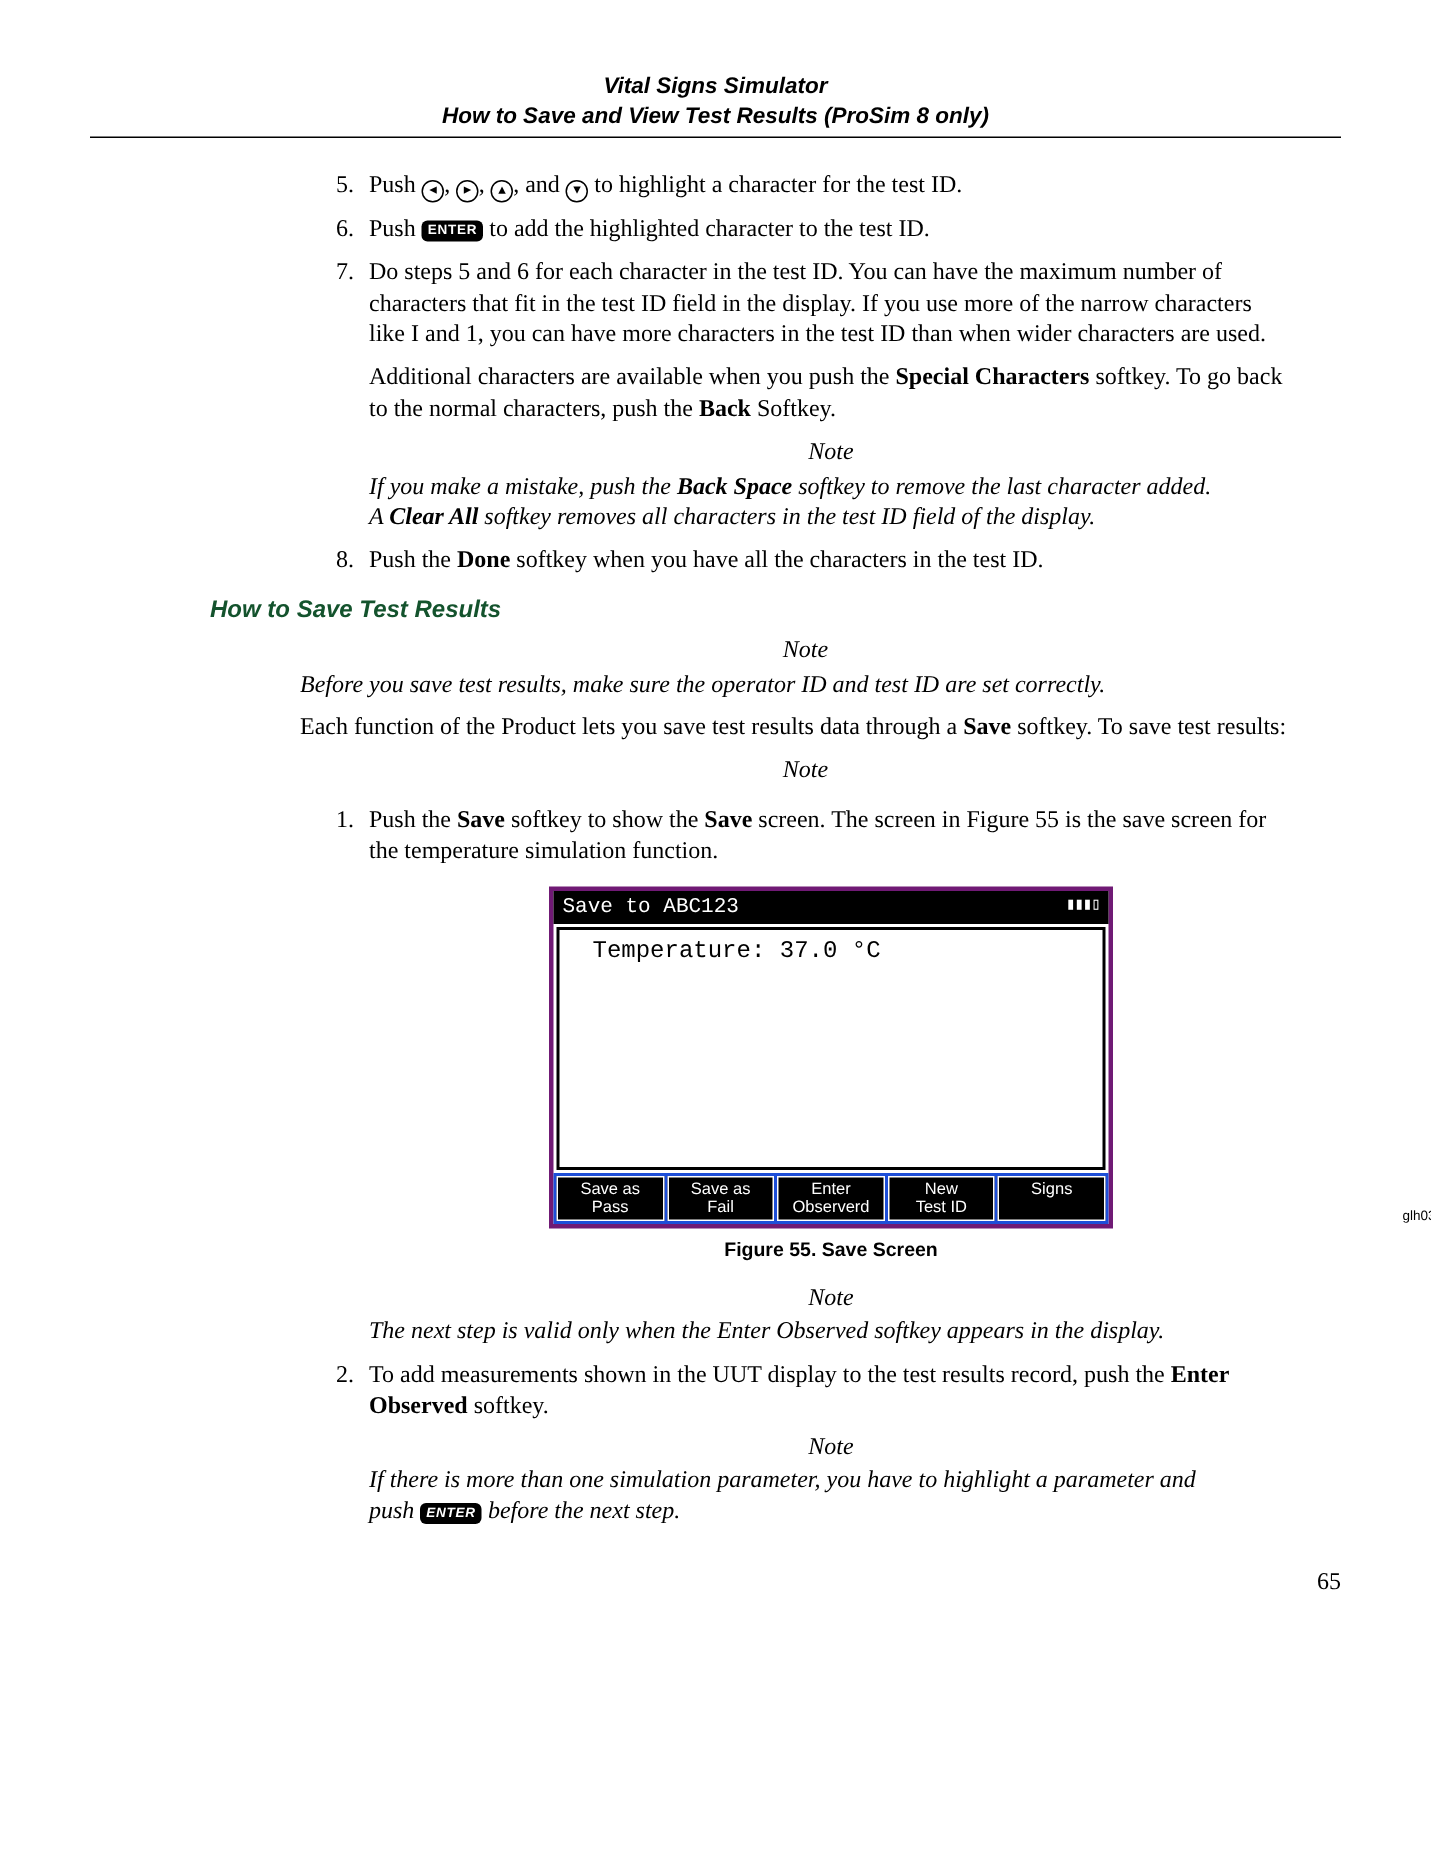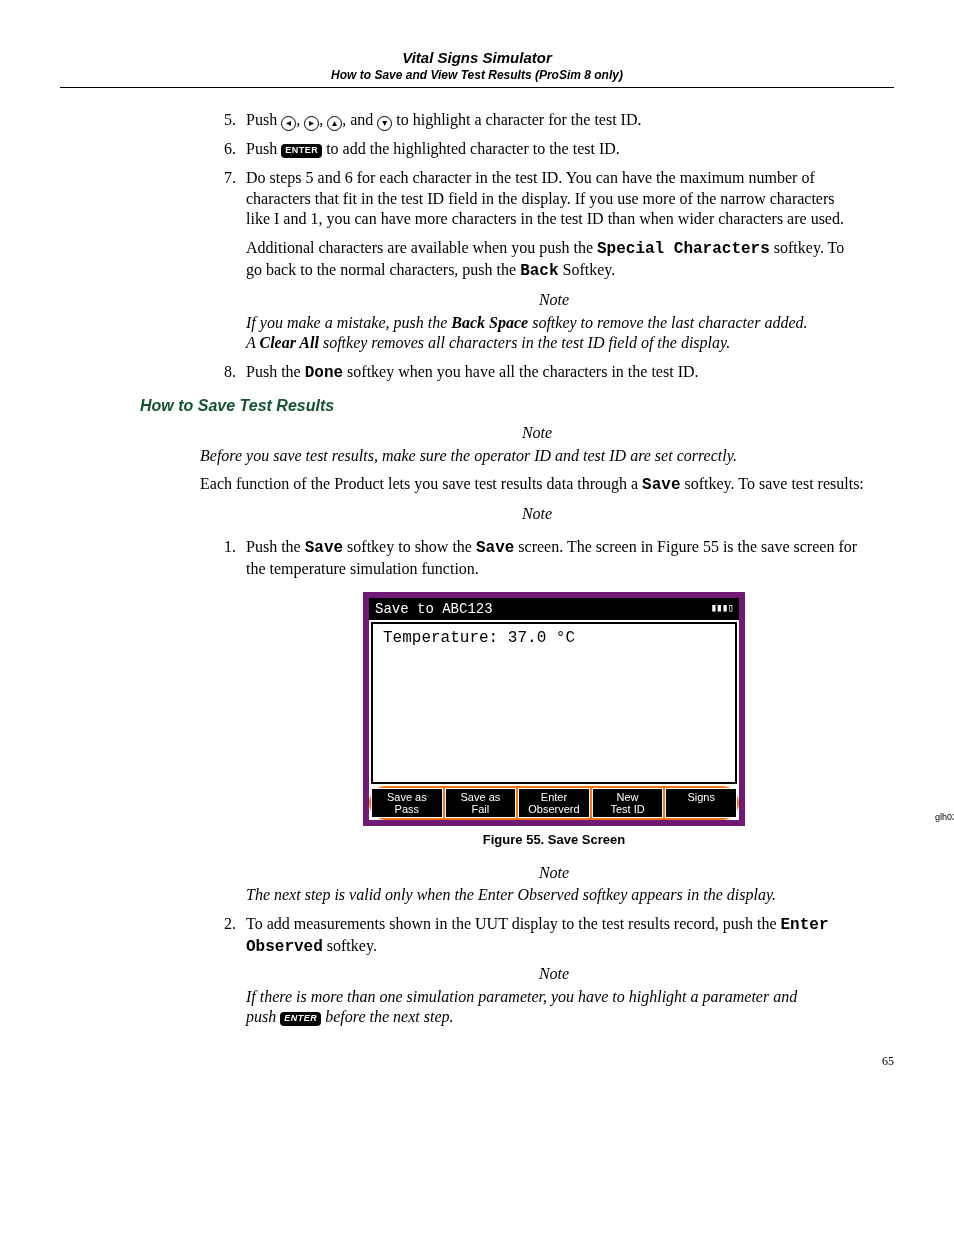--- a/index.html
+++ b/index.html
@@ -14,30 +14,30 @@
     line-height: 1.3;
   }
   .header {
     text-align: center;
     font-family: Arial, Helvetica, sans-serif;
     font-weight: bold;
     font-style: italic;
     font-size: 15px;
     margin-bottom: 2px;
   }
-  .header-sub { font-size: 12px; }
+  .header-sub { font-size: 15px; }
   hr.toprule {
     border: none;
     border-top: 1.5px solid #000;
     margin: 4px 0 22px 0;
   }
   .content { margin-left: 140px; margin-right: 20px; }
   ol.steps { margin: 12px; padding-left: 28px; }
   ol.steps > li { margin-bottom: 8px; padding-left: 6px; }
-  .sans-bold { font-family: Liberation Mono, monospace; font-weight: bold; text-align: center; }
+  .sans-bold { font-family: Liberation Serif, serif; font-weight: bold; text-align: center; }
   .sans-bold-it { font-family: Liberation Serif, serif; font-weight: bold; font-style: italic; }
   .enter-key {
     display: inline-block;
     background: #000;
     color: #fff;
     font-family: Arial, Helvetica, sans-serif;
     font-weight: bold;
     font-size: 9px;
     padding: 1px 4px;
     border-radius: 4px;
@@ -70,49 +70,48 @@
     font-style: italic;
     color: #14532d;
     margin: 8px 0 6px -60px;
     font-size: 16px;
   }
   .para { margin: 0 0 8px 0; }
   .screen-wrap { text-align: center; margin: 12px 0 2px 0; position: relative; }
   .screen {
     display: inline-block;
     width: 370px;
-    border: 6px solid #701a75;
+    border: 3px solid #701a75;
     text-align: left;
     font-family: "Courier New", monospace;
     font-size: 14px;
     vertical-align: top;
   }
   .screen-title {
     background: #000; color: #fff;
     padding: 2px 6px;
     font-size: 14px;
     position: relative;
   }
   .batt {
     position: absolute; right: 6px; top: 3px;
     font-size: 11px; letter-spacing: -1px;
   }
   .screen-body {
     border: 2px solid #000;
     margin: 2px;
     height: 150px;
-    padding: 4px 10px;
+    padding: 4px 22px;
     font-size: 16px;
   }
   .softkeys {
     display: flex;
-    background: #f97316;
+    background: #1d4ed8;
     padding: 2px;
     gap: 2px;
-    border-radius: 17px;
   }
   .softkey {
     flex: 1;
     background: #000;
     color: #fff;
     border: 1px solid #fff;
     text-align: center;
     font-family: Arial, Helvetica, sans-serif;
     font-size: 11px;
     padding: 2px 0;
@@ -128,21 +127,21 @@
   .figcap {
     text-align: center;
     font-family: Arial, Helvetica, sans-serif;
     font-weight: bold;
     font-size: 13px;
     margin: 8px 0 14px 0;
   }
   .pagenum {
     text-align: right;
     font-family: "Times New Roman", serif;
-    font-size: 12px;
+    font-size: 16px;
     margin-top: 26px;
   }
   .indent-block { margin-left: 0; }
 </style>
 </head>
 <body>
 
 <div class="header">
   <div>Vital Signs Simulator</div>
   <div class="header-sub">How to Save and View Test Results (ProSim 8 only)</div>

